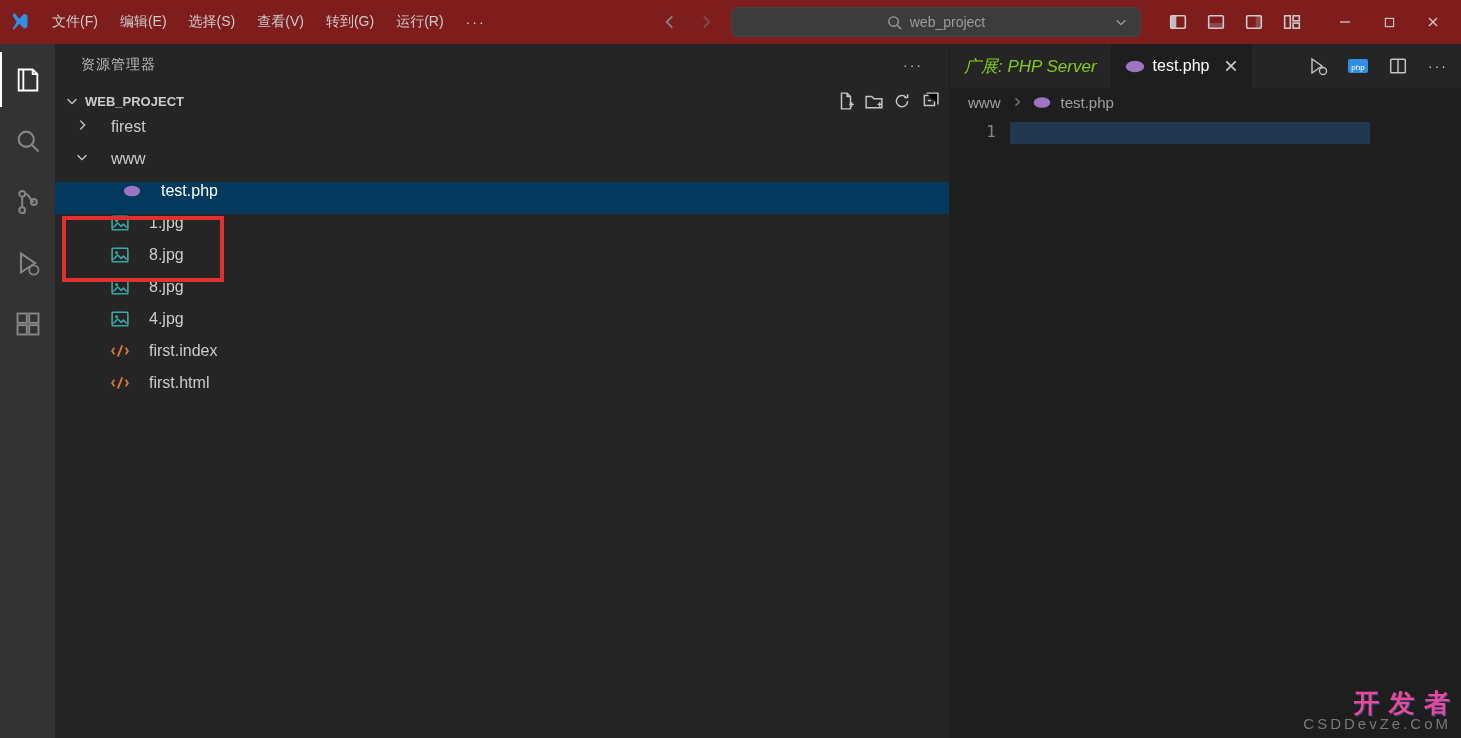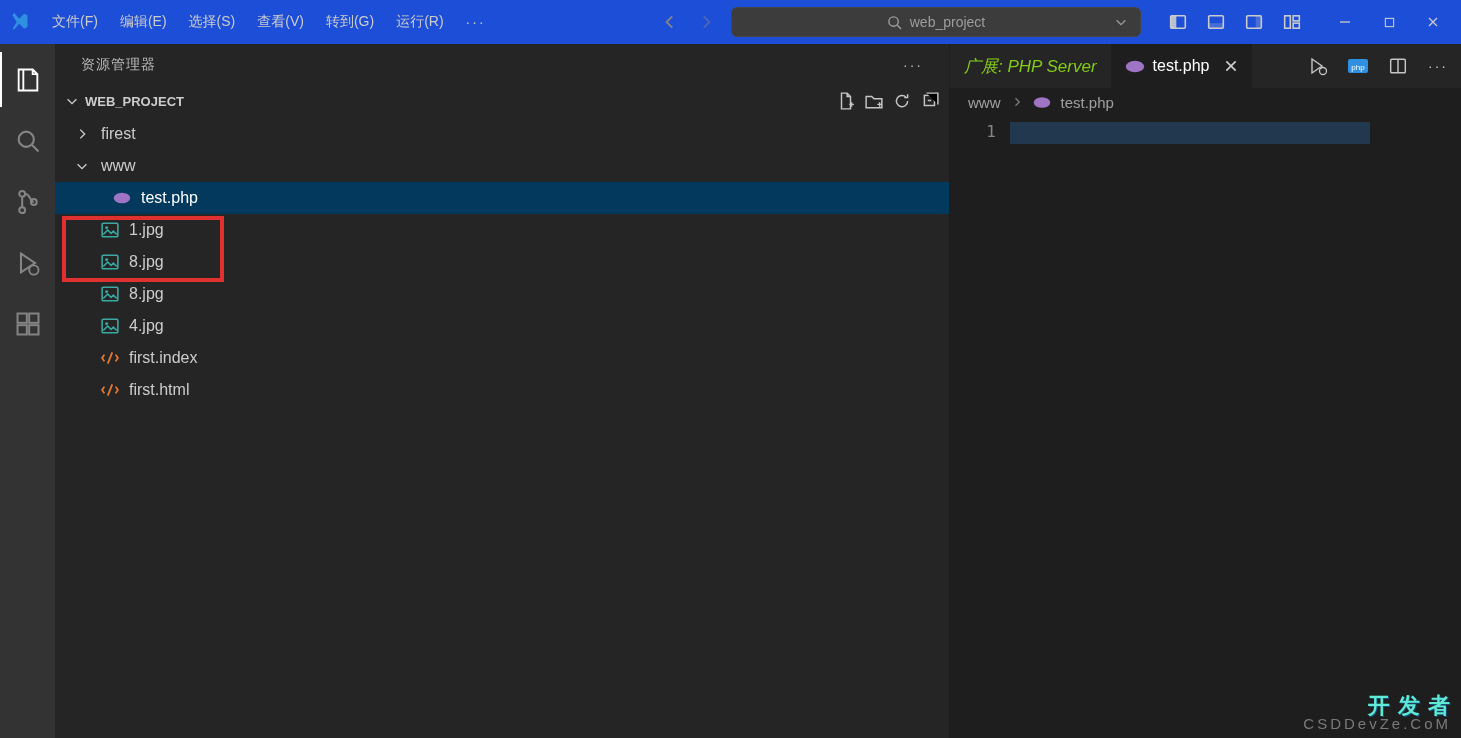--- a/index.html
+++ b/index.html
@@ -8,21 +8,21 @@
     font-family: "Segoe UI", "Microsoft YaHei", Arial, sans-serif;
     background: #1e1e1e;
     color: #cccccc;
     font-size: 14px;
     overflow: hidden;
   }
   .app { display:flex; flex-direction:column; height:100vh; width:100vw; }
 
   
   .titlebar {
-    height:44px; background:#1d4ed8; display:flex; align-items:center;
+    height:44px; background:#7f1d1d; display:flex; align-items:center;
     padding:0 6px; gap:2px;
   }
   .app-icon { width:28px; display:flex; align-items:center; justify-content:center; }
   .app-icon svg { width:20px; height:20px; }
   .menus { display:flex; align-items:center; gap:2px; margin-left:6px; }
   .menu-item {
     padding:6px 10px; border-radius:4px; color:#cccccc; cursor:default;
     white-space:nowrap;
   }
   .spacer { flex:1; }
@@ -72,22 +72,22 @@
   .sidebar-header .dots { margin-left:auto; color:#bbbbbb; }
   .project-row {
     display:flex; align-items:center; padding:6px 10px; color:#cccccc;
     font-weight:600; font-size:13px;
   }
   .project-row .chev { width:16px; text-align:center; }
   .project-actions { margin-left:auto; display:flex; gap:10px; color:#c5c5c5; }
   .project-actions svg { width:18px; height:18px; }
   .tree { padding-top:2px; }
   .tree-item {
-    display:flex; align-items:center; height:32px; padding-left:12px;
-    color:#cccccc; cursor:pointer; gap:10px;
+    display:flex; height:32px; padding-left:12px;
+    color:#cccccc; cursor:pointer; gap:20px;
     font-size:16px;
   }
   .tree-item .twisty { width:16px; text-align:center; color:#cccccc; }
   .tree-item .ficon { width:18px; height:18px; display:flex; align-items:center; justify-content:center;}
   .tree-item.depth1 { padding-left:20px; }
   .tree-item.depth2 { padding-left:32px; }
   .tree-item.selected { background:#04395e; color:#ffffff; }
   .highlight-box {
     position:absolute; border:4px solid #e03030; pointer-events:none;
     left:62px; top:172px; width:162px; height:66px; z-index:50;
@@ -126,22 +126,22 @@
   .codeline .sel {
     height:22px; width:360px; background:#264f78; opacity:.55;
   }
 
   .watermark {
     position:absolute; right:10px; bottom:6px; color:#6c6c6c;
     font-size:18px; display:flex; flex-direction:column; align-items:flex-end;
     pointer-events:none; user-select:none;
   }
   .watermark .brand {
-    font-size:22px; font-weight:700; letter-spacing:1px;
-    color:#5eead4; text-shadow:1px 1px 0 #1a4a7a;
+    font-size:26px; font-weight:700; letter-spacing:1px;
+    color:#ec4899; text-shadow:1px 1px 0 #1a4a7a;
   }
   .watermark .line2 { font-size:15px; color:#7a7a7a; letter-spacing:3px; margin-top:-6px;}
 
   .rel { position:relative; }
   svg { display:block; }
 </style>
 </head>
 <body>
 
 <div class="app">

